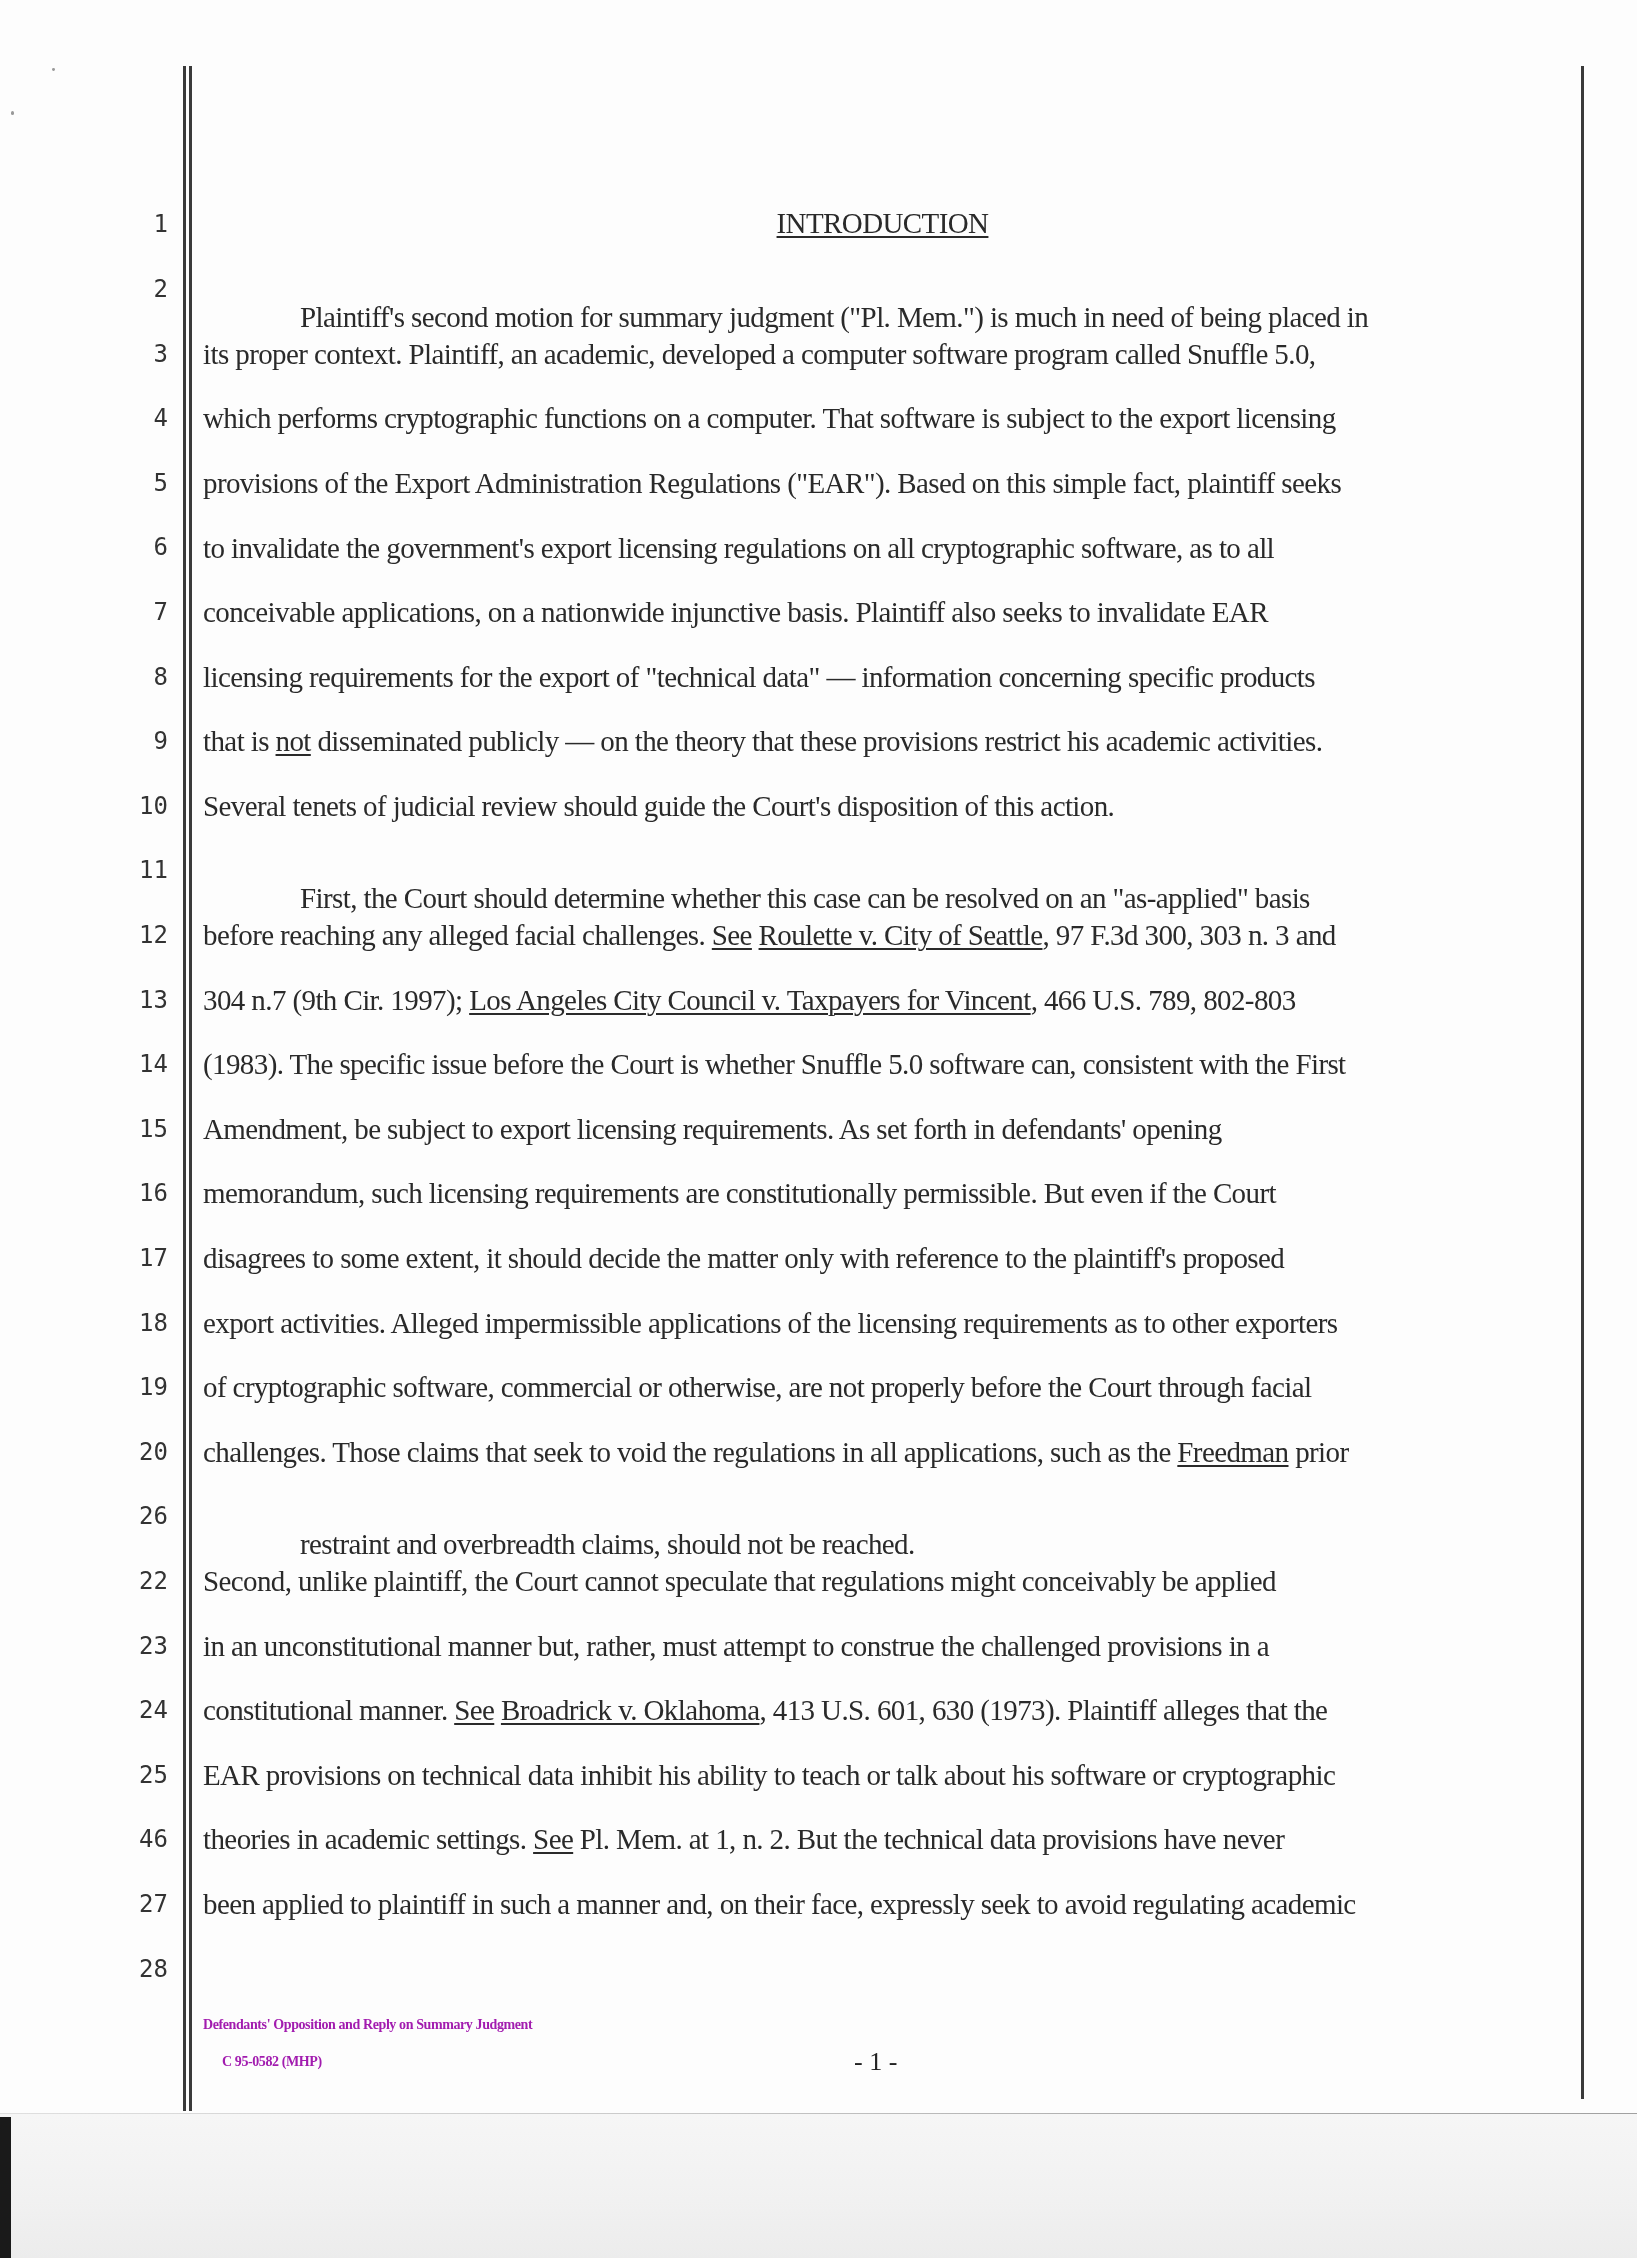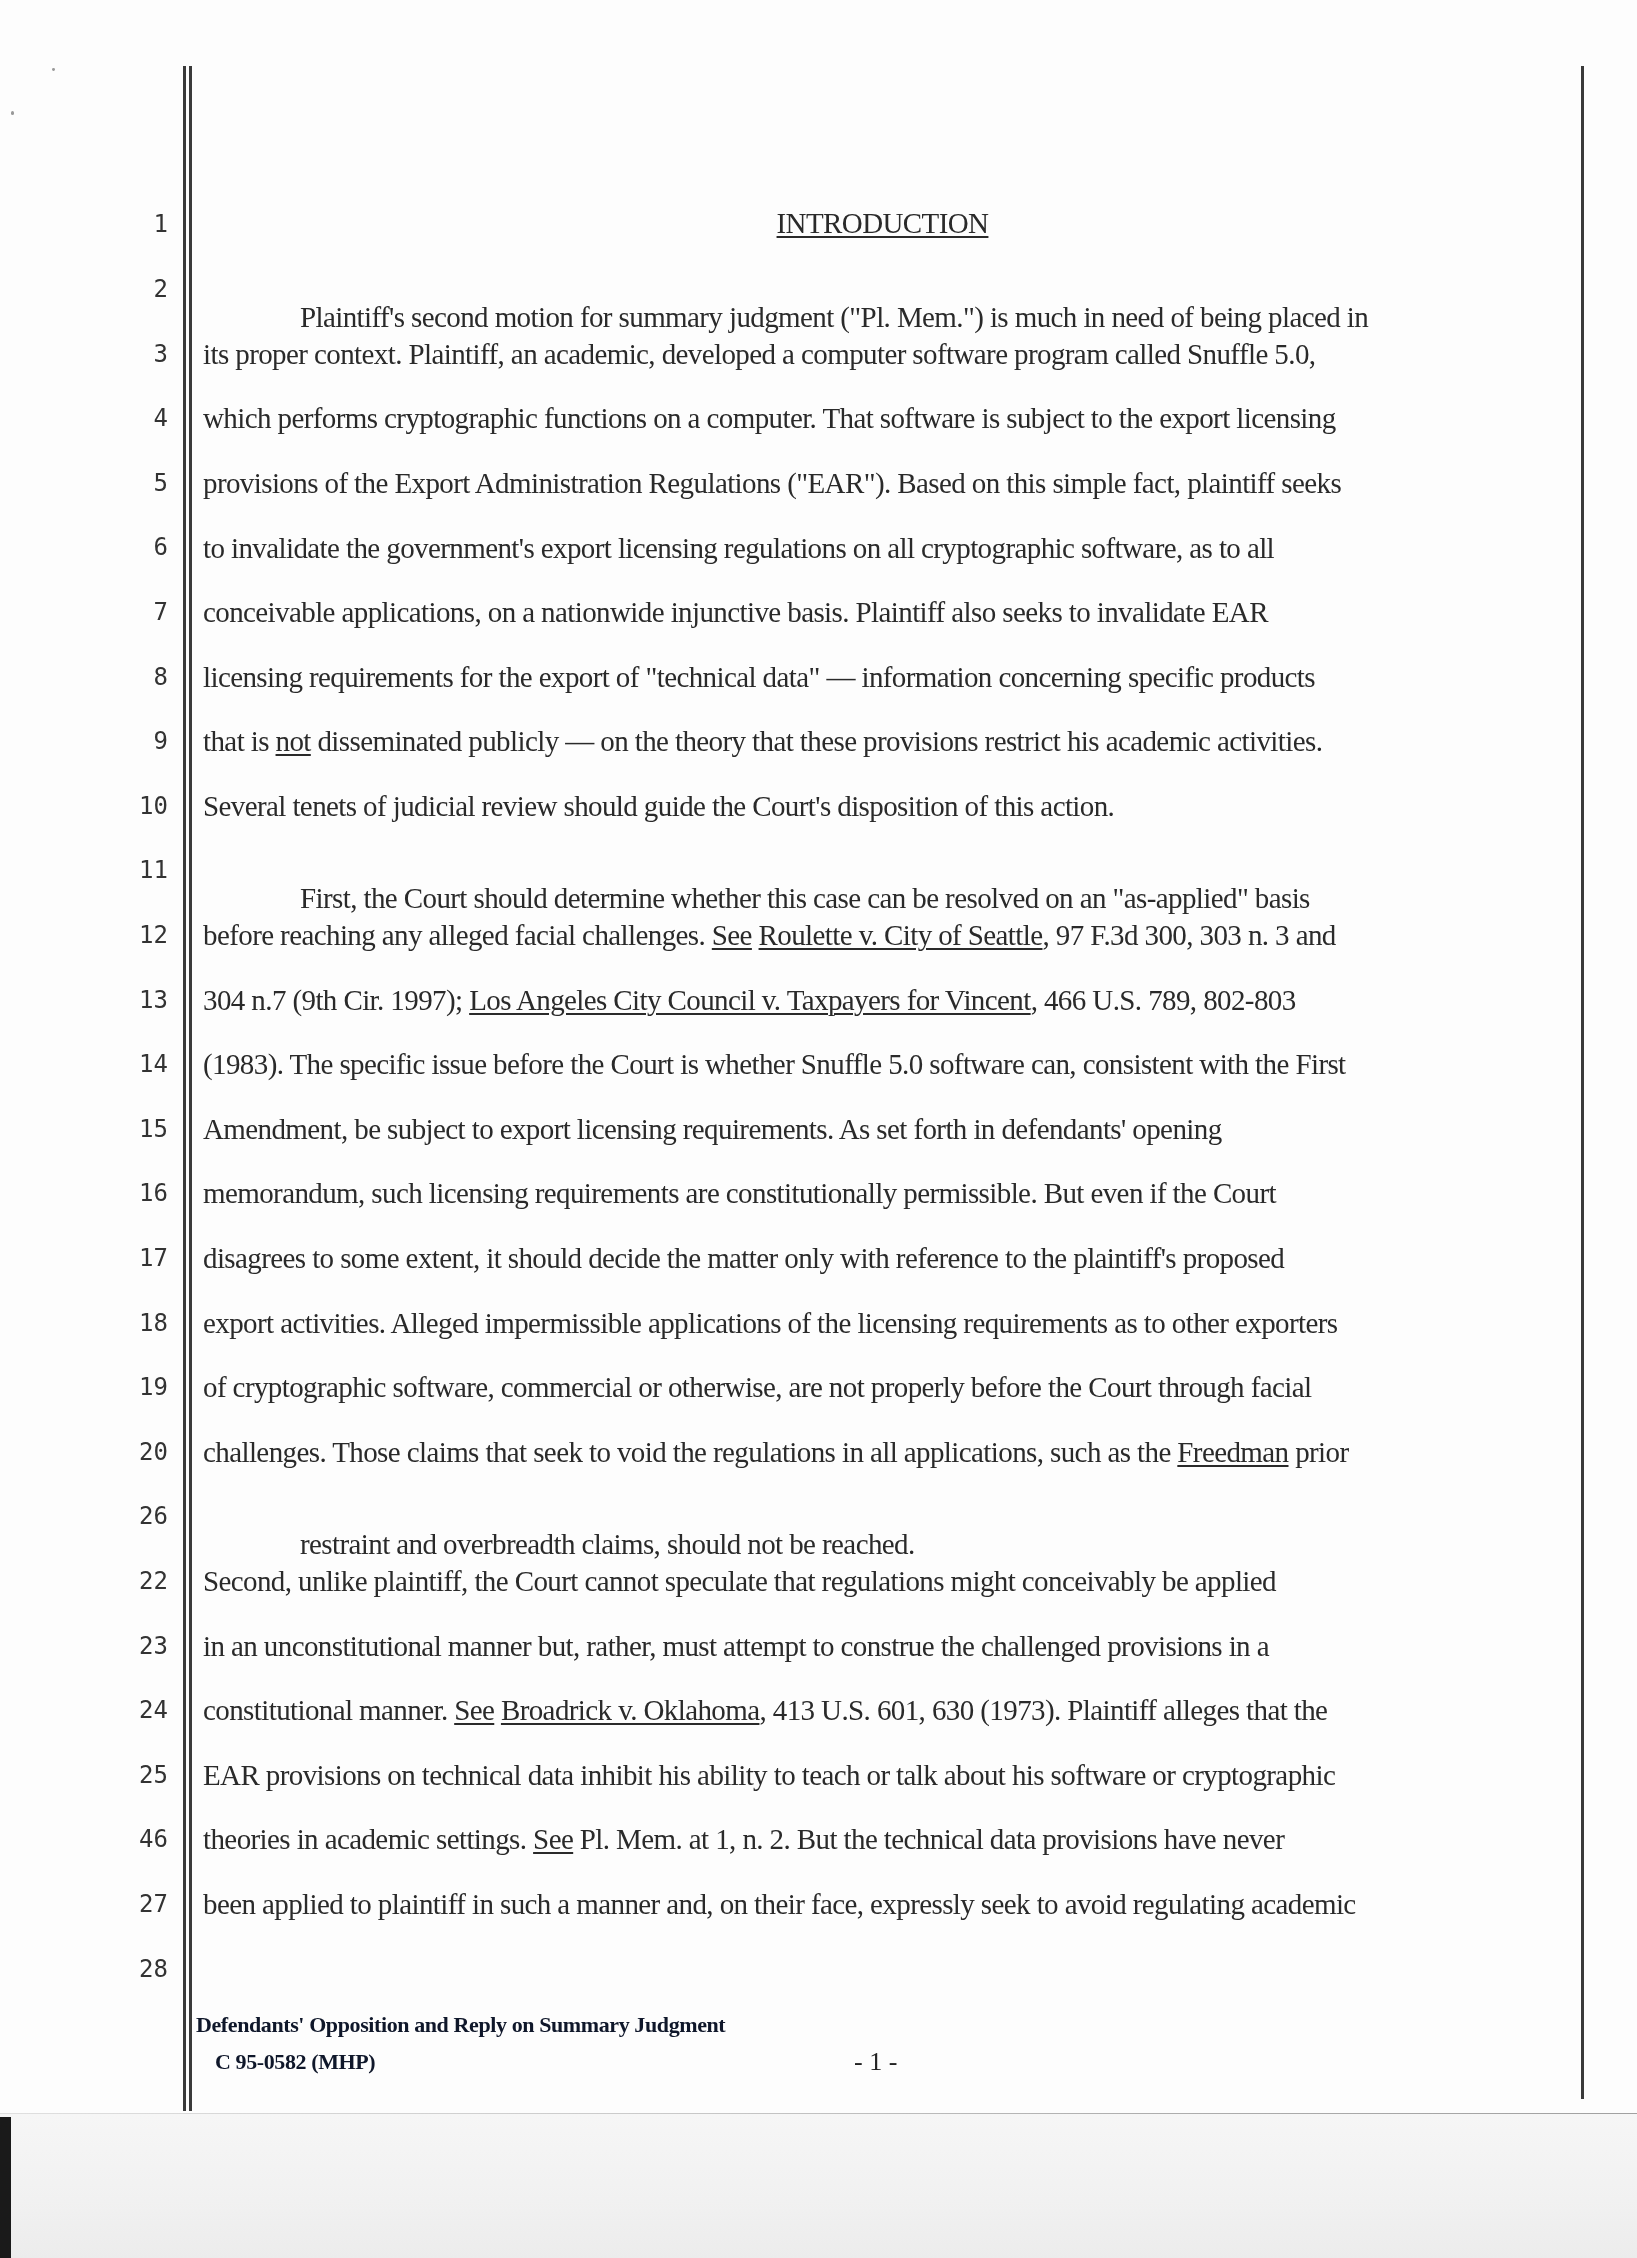--- a/index.html
+++ b/index.html
@@ -36,22 +36,22 @@
     font-size: 29px; line-height: 33px; letter-spacing: -0.6px;
     transform-origin: left center;
   }
   .tline.indent { left: 300px; margin-top: 28px; }
   .u { text-decoration: underline; text-underline-offset: 2.9px; text-decoration-thickness: 1.9px; }
   .heading {
     position: absolute; left: 0; width: 1765px; text-align: center;
     font-size: 29px; line-height: 33px; letter-spacing: -0.6px;
   }
   .footer-text {
-    position: absolute; left: 196px; font-weight: bold; font-size: 22px; line-height: 25px;
-    letter-spacing: -0.4px; color: #0f172a;
+    position: absolute; left: 203px; font-weight: bold; font-size: 14px; line-height: 25px;
+    letter-spacing: -0.4px; color: #a21caf;
   }
   .page-num {
     position: absolute; left: 854px; top: 2047px; font-size: 26px; color: #222;
   }
   .speck { position: absolute; background: #999; border-radius: 50%; }
 </style>
 </head>
 <body>
 
 <div class="page"></div>

